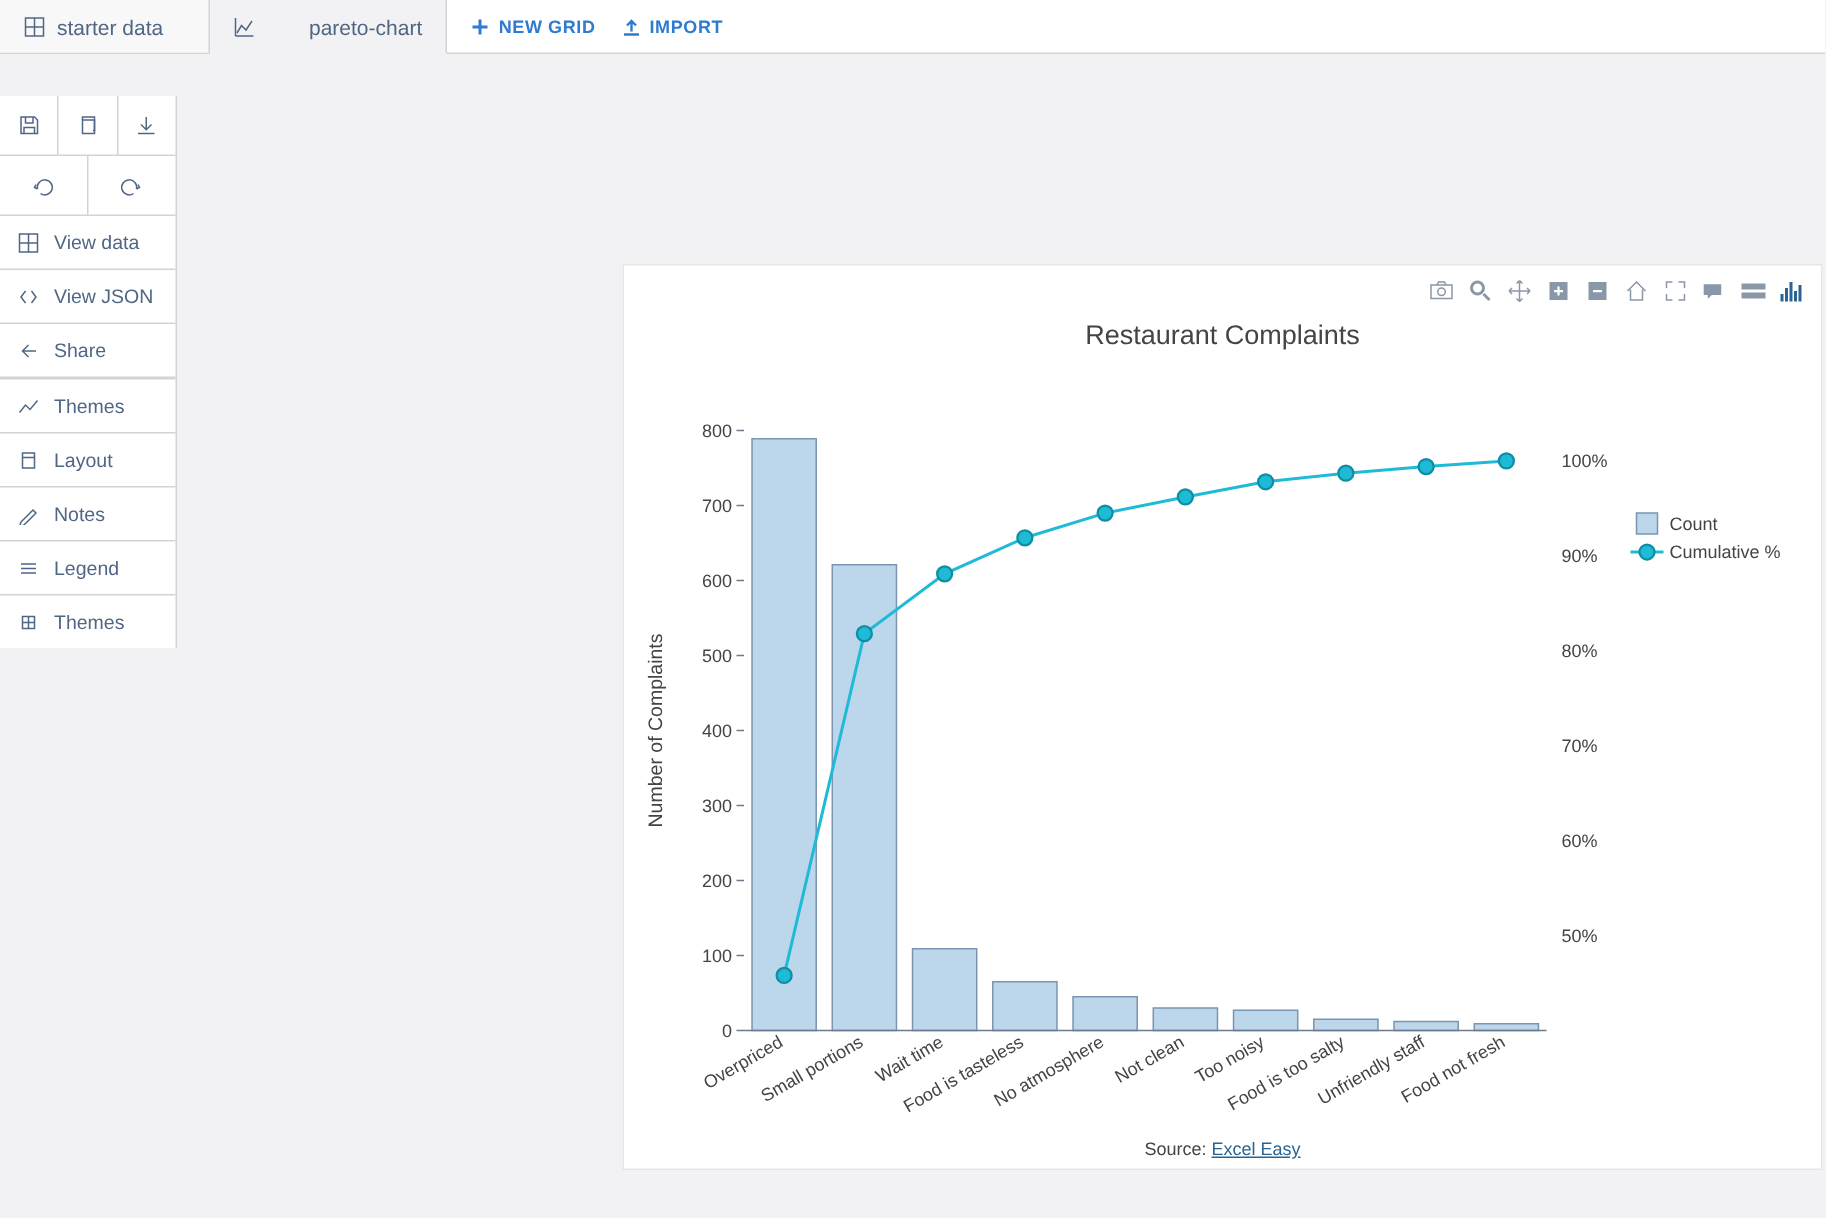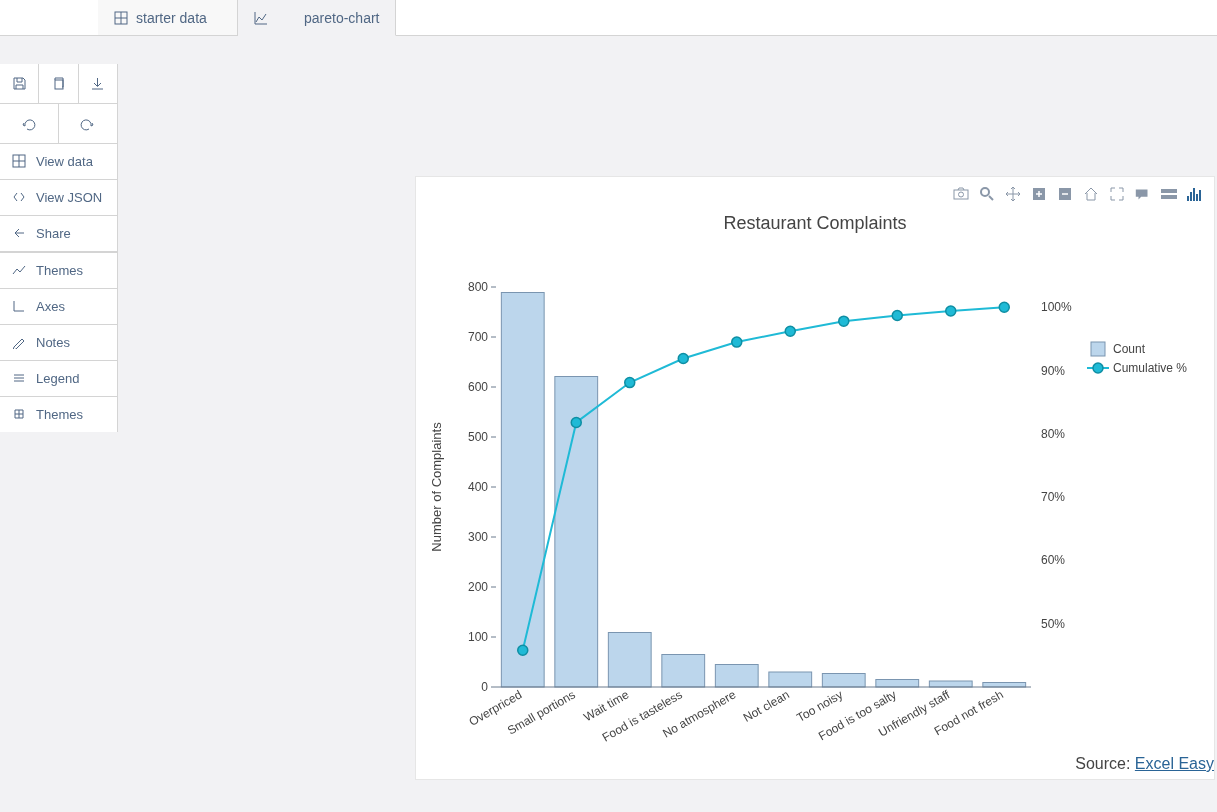--- a/index.html
+++ b/index.html
@@ -23,21 +23,20 @@
     background: var(--bg);
     width: 1217px; height: 812px;
     overflow: hidden;
   }
   
   .topbar {
     display: flex;
     align-items: stretch;
     background: var(--panel-bg);
     border-bottom: 1px solid var(--border);
-    padding-left: 98px;
     height: 36px;
   }
   .tab {
     display: flex;
     align-items: center;
     gap: 8px;
     padding: 0 16px;
     border-right: 1px solid var(--border);
     color: var(--text);
     cursor: pointer;
@@ -84,21 +83,21 @@
     flex:1;
     height: 40px;
     display:flex; align-items:center; justify-content:center;
     border-right:1px solid var(--border);
     border-bottom:1px solid var(--border);
     cursor:pointer;
   }
   .icon-row > div:last-child { border-right:none; }
   .icon-row.two > div { flex: 0 0 50%; }
   .sidebar .item {
-    display:flex; align-items:flex-start; gap:10px;
+    display:flex; align-items:flex-end; gap:10px;
     padding: 10px 12px;
     border-bottom:1px solid var(--border);
     cursor:pointer;
     color: var(--text);
     font-size: 13px;
   }
   .sidebar .item:last-child { border-bottom:none; }
   .sidebar .item.sep-after { border-bottom-width: 2px; }
   .sidebar .iconc {
     width: 14px;
@@ -138,22 +137,22 @@
     font-size: 18px;
     color: var(--text-dark);
   }
   .svg-area {
     position:absolute;
     left: 0px; top: 70px; right:0; bottom: 30px;
   }
   .source-line {
     position:absolute;
     bottom: 6px; left:0; right:0;
-    text-align:right;
-    font-size: 16px;
+    text-align:center;
+    font-size: 12px;
     color: var(--text-dark);
   }
   .source-line a { color: var(--link); text-decoration: underline; cursor:pointer;}
 </style>
 </head>
 <body>
 
 <div class="topbar">
   <div class="tab">
     <span class="ticon">
@@ -168,20 +167,34 @@
   <div class="tab active">
     <span class="ticon">
       <svg width="14" height="14" viewBox="0 0 14 14">
           <polyline points="1,13 1,1" stroke="#506784" fill="none"></polyline>
           <polyline points="1,13 13,13" stroke="#506784" fill="none"></polyline>
           <polyline points="2,11 5,6 8,9 12,3" stroke="#506784" fill="none"></polyline>
         </svg>
     </span>
     <span>pareto-chart</span>
   </div>
+  <div class="top-actions">
+    <div class="top-action">
+      <svg width="12" height="12" viewBox="0 0 12 12">
+          <path d="M6 1v10M1 6h10" stroke="#2e7bcf" stroke-width="2"></path>
+        </svg>
+      <span>NEW GRID</span>
+    </div>
+    <div class="top-action">
+      <svg width="12" height="12" viewBox="0 0 12 12">
+          <path d="M6 9V2M3 5l3-3 3 3M1 11h10" stroke="#2e7bcf" stroke-width="1.6" fill="none"></path>
+        </svg>
+      <span>IMPORT</span>
+    </div>
+  </div>
 </div>
 
 <div class="body">
   <div class="sidebar">
     <div class="icon-row">
       <div>
           <svg width="15" height="15" viewBox="0 0 15 15">
             <path d="M2 2h9l2 2v9H2z M5 2v4h5V2 M4 13v-4h7v4" stroke="#506784" fill="none"></path>
           </svg>
         </div>
@@ -240,24 +253,24 @@
       <span class="iconc">
           <svg width="14" height="14" viewBox="0 0 14 14">
             <polyline points="1,11 5,6 8,9 13,3"></polyline>
           </svg>
         </span>
       <span>Themes</span>
     </div>
     <div class="item">
       <span class="iconc">
           <svg width="14" height="14" viewBox="0 0 14 14">
-            <path d="M2 2v10h10"></path>
-          </svg>
-        </span>
-      <span>Axes</span>
+            <path d="M3 2h8v10H3z M3 5h8"></path>
+          </svg>
+        </span>
+      <span>Layout</span>
     </div>
     <div class="item">
       <span class="iconc">
           <svg width="14" height="14" viewBox="0 0 14 14">
             <path d="M2 12l8-8 2 2-8 8-3 1z"></path>
           </svg>
         </span>
       <span>Notes</span>
     </div>
     <div class="item">

